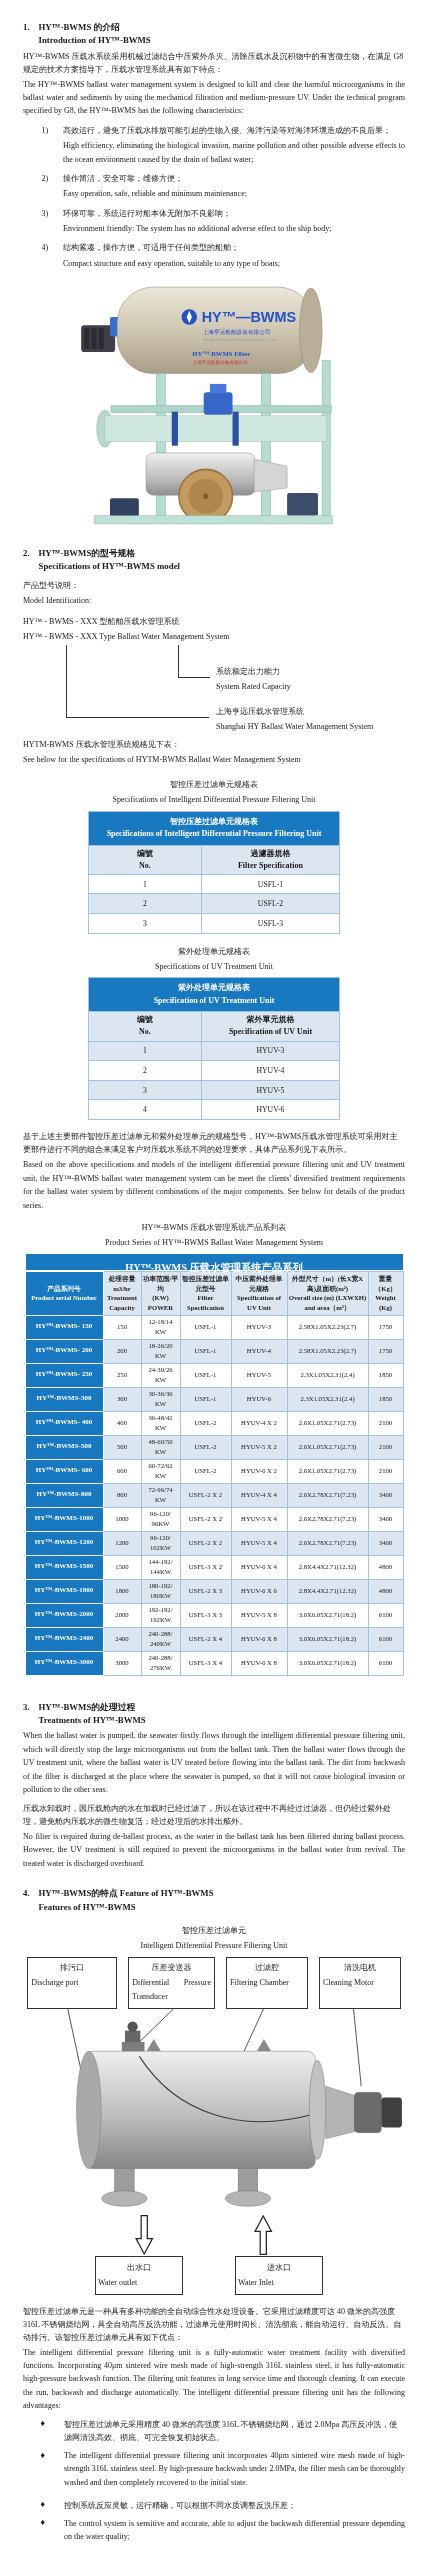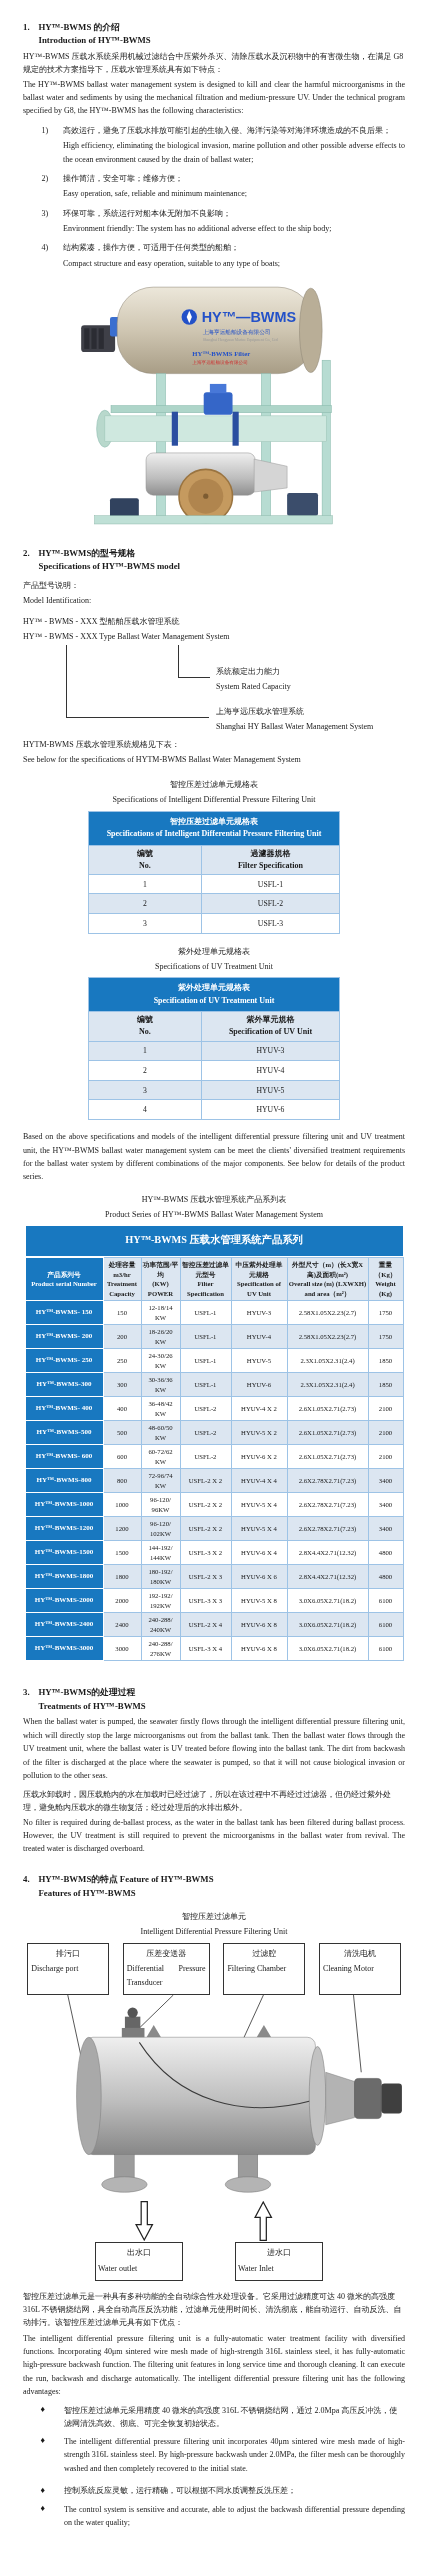--- a/index.html
+++ b/index.html
@@ -43,39 +43,39 @@
   table.spec{width:252px;margin:4.1px auto 10.3px;border-collapse:collapse;table-layout:fixed;}
   table.spec th,table.spec td{border:0.5px solid var(--tblborder);text-align:center;padding:2.1px 3.1px;}
   table.spec .band{background:var(--blue);color:#fff;padding:4.1px 3.1px;}
   table.spec .band div{line-height:12.4px;}
   table.spec .colhead{background:var(--lightblue);}
   table.spec .colhead div{line-height:12px;}
   table.spec td{height:19.6px;font-size:7.7px;}
   table.spec tr.alt td{background:var(--lightblue);}
   
   .series-banner{width:377px;margin:4.1px auto 1.5px;background:var(--blue);color:#fff;
-    text-align:center;font-weight:bold;font-size:10.3px;line-height:27px;height:30px;font-family:Liberation Serif, serif;}
+    text-align:center;font-weight:bold;font-size:10.3px;line-height:27px;height:16px;font-family:Liberation Serif, serif;}
   table.st{width:377px;margin:0 auto 13.4px;border-collapse:collapse;table-layout:fixed;font-size:6.7px;}
   table.st th,table.st td{border:0.5px solid var(--tblborder);text-align:center;vertical-align:middle;padding:1.5px 1px;line-height:9.8px;}
   table.st thead th{background:var(--lightblue);font-weight:bold;}
   table.st thead th.first{background:var(--blue);color:#fff;border-color:#fff;}
   table.st thead div:empty{display:none;}
   table.st td.model{background:var(--blue);color:#fff;font-weight:bold;border-color:#fff;font-size:7px;}
   table.st tbody tr:nth-child(even) td:not(.model){background:var(--lightblue);}
   table.st tbody td{height:24px;}
   col.c1{width:78px;}col.c2{width:38px;}col.c3{width:39px;}col.c4{width:51px;}
   col.c5{width:56px;}col.c6{width:81px;}col.c7{width:35px;}
   
   .bullet{position:relative;padding-left:41px;margin-top:5.2px;}
   .bullet .bm{position:absolute;left:17.5px;top:-0.5px;font-size:8.8px;}
   
   .fd{margin:5.2px 0 4.1px;}
   .fd-boxes{display:flex;justify-content:space-between;padding:0 4.1px;}
   .callout{border:0.8px solid #333;text-align:center;padding:3.1px 3.1px;line-height:12px;}
-  .callout.w1{width:82px;}.callout.w2{width:87px;}.callout.w3{width:82px;}.callout.w4{width:82px;}
+  .callout.w1{width:90px;}.callout.w2{width:87px;}.callout.w3{width:82px;}.callout.w4{width:82px;}
   .fd-photo{display:block;margin:0 auto;}
   .fd-flow{position:relative;height:41px;}
   .fd-flow svg{position:absolute;}
   .fd-ioboxes{display:flex;padding-left:72px;}
   .iobox{border:0.8px solid #333;width:88px;text-align:center;padding:3.1px 2.1px;line-height:12.4px;}
   .iobox+.iobox{margin-left:52px;}
   .mt10{margin-top:5.2px;}.mt18{margin-top:9.3px;}.mt26{margin-top:25px;}.mt34{margin-top:17.5px;}
 </style>
 </head>
 <body>
@@ -275,20 +275,21 @@
           <td>3</td>
           <td>HYUV-5</td>
         </tr>
       <tr>
           <td>4</td>
           <td>HYUV-6</td>
         </tr>
     </tbody>
   </table>
 
+  <p class="cn mt18">基于上述主要部件智控压差过滤单元和紫外处理单元的规格型号，HY™-BWMS压载水管理系统可采用对主要部件进行不同的组合来满足客户对压载水系统不同的处理要求，具体产品系列见下表所示。</p>
   <p class="en">Based on the above specifications and models of the intelligent differential pressure filtering unit and UV treatment unit, the HY™-BWMS ballast water management system can be meet the clients' diversified treatment requirements for the ballast water system by different combinations of the major components. See below for details of the product series.</p>
 
   <div class="center cn mt18">HY™-BWMS 压载水管理系统产品系列表</div>
   <div class="center en">Product Series of HY™-BWMS Ballast Water Management System</div>
 
   <div class="series-banner">HY™-BWMS 压载水管理系统产品系列</div>
   <table class="st">
     <colgroup>
         <col class="c1">
         <col class="c2">

